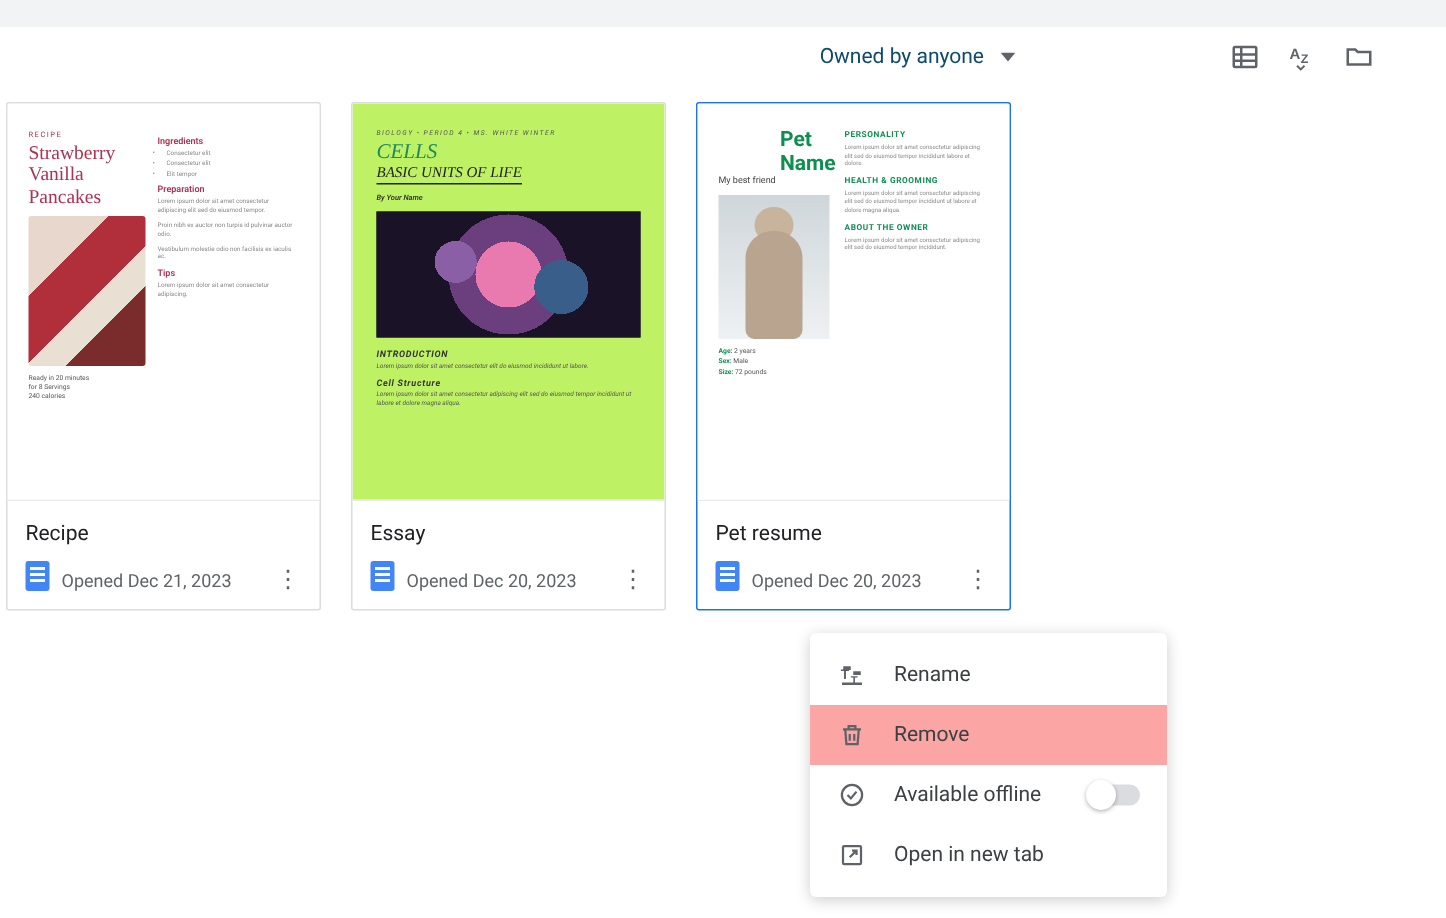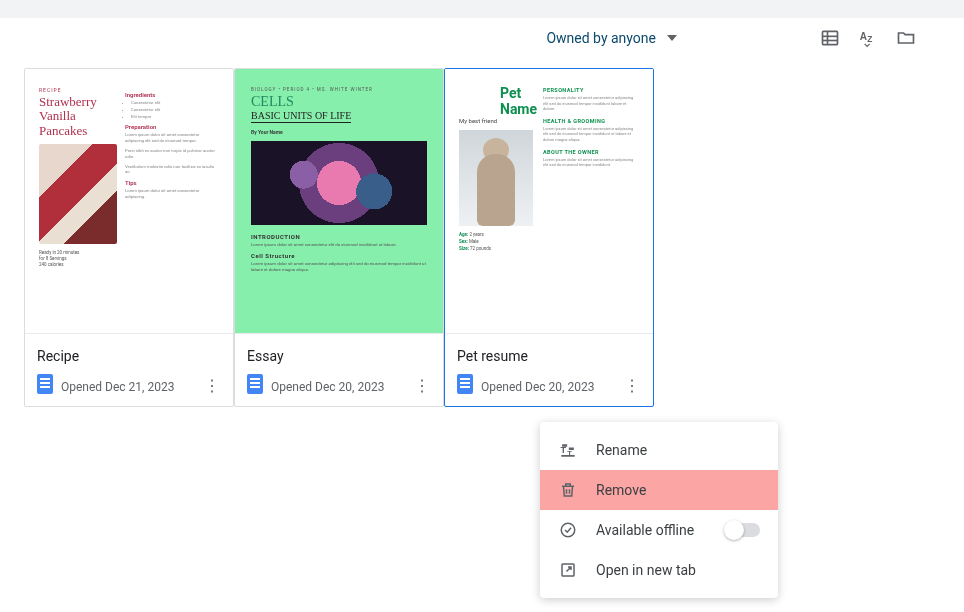--- a/index.html
+++ b/index.html
@@ -35,21 +35,22 @@
     width: 20px;
     height: 20px;
     display: flex;
     align-items: center;
     justify-content: center;
     cursor: pointer;
     color: #5f6368;
   }
   .cards-area {
     display: flex;
-    padding: 10px 24px;
+    gap: 20px;
+    padding: 10px 4px;
   }
   .doc-card {
     width: 210px;
     border: 1px solid #dadce0;
     border-radius: 2px;
     background: #fff;
     overflow: hidden;
     display: flex;
     flex-direction: column;
   }
@@ -120,24 +121,25 @@
     background: linear-gradient(135deg,#e8d7cc 30%,#b12f3a 30%,#b12f3a 55%,#eadfd3 55%,#eadfd3 70%,#7a2c2c 70%);
     border-radius:2px;
     margin-bottom:6px;
   }
   .recipe-small { color:#555; font-size:4.5px; line-height:1.4; }
   .red-heading { color:#b03050; font-size:6px; font-weight:600; margin:4px 0 2px; }
   .grey-para { color:#888; font-size:4.2px; line-height:1.4; margin-bottom:4px; }
   .bullets li { color:#888; font-size:4.2px; margin-bottom:2px; list-style: disc; margin-left:6px; }
 
   .thumb-essay {
-    background: #86efac;
+    background: #bef264;
     padding: 18px 16px;
     font-size:5px;
     color:#333;
+    font-style:italic;
   }
   .essay-meta { font-size:4.5px; letter-spacing:1px; color:#555; }
   .essay-title { color:#1f8a5f; font-family:Georgia,serif; font-size:14px; margin-top:2px;}
   .essay-sub { font-family:Georgia,serif; font-size:10px; color:#222; border-bottom:0.5px solid #222; display:inline-block; padding-bottom:1px; margin-bottom:6px;}
   .essay-by { font-size:5px; font-weight:600; margin-bottom:6px;}
   .essay-img {
     height:84px;
     background: radial-gradient(circle at 30% 40%, #8a5fa6 0 14px, transparent 14px),
                 radial-gradient(circle at 70% 60%, #3a5e8a 0 18px, transparent 18px),
                 radial-gradient(circle at 50% 50%, #e97ab0 0 22px, #6b3f7d 22px 40px, #1a1328 40px);

